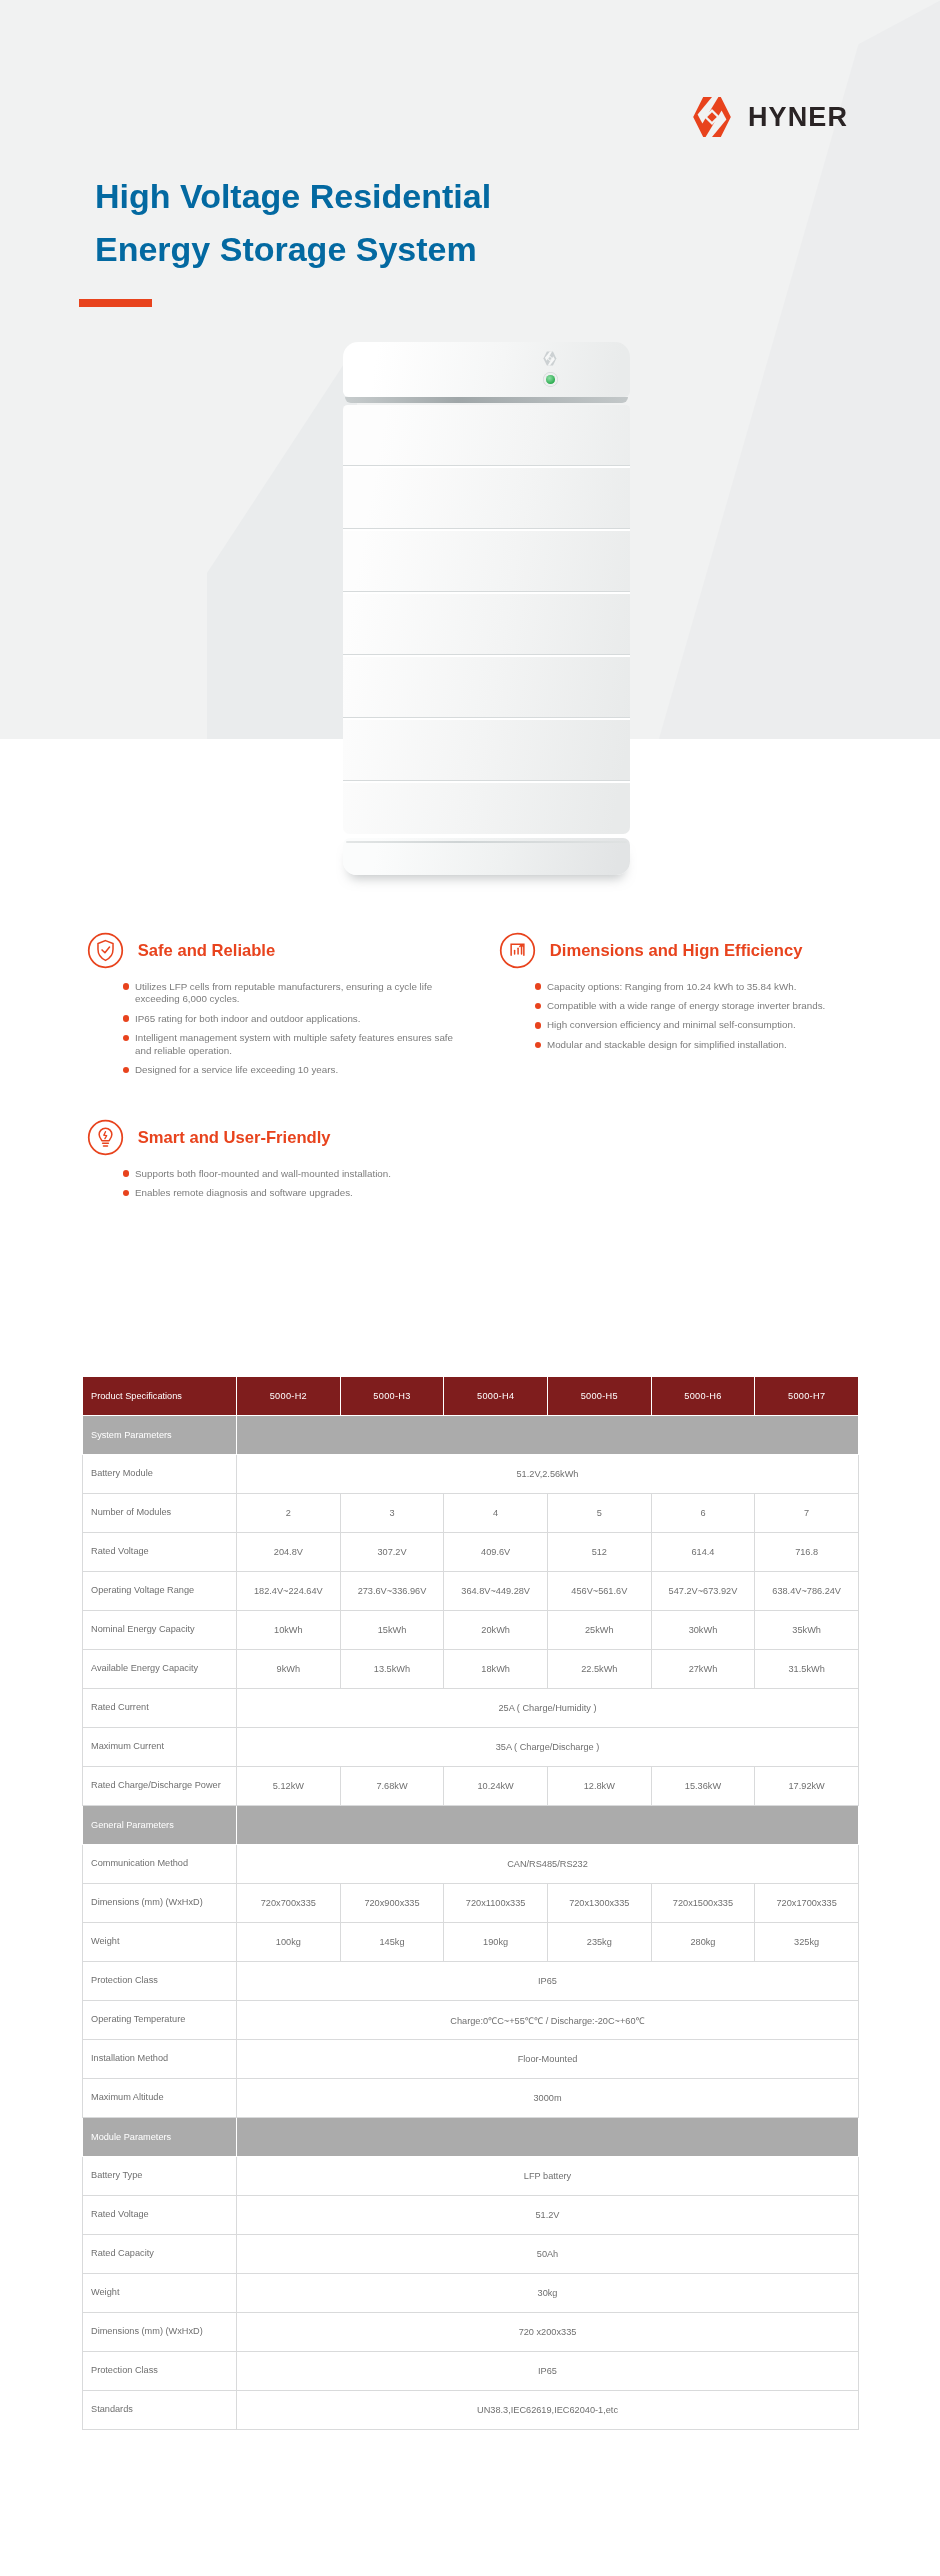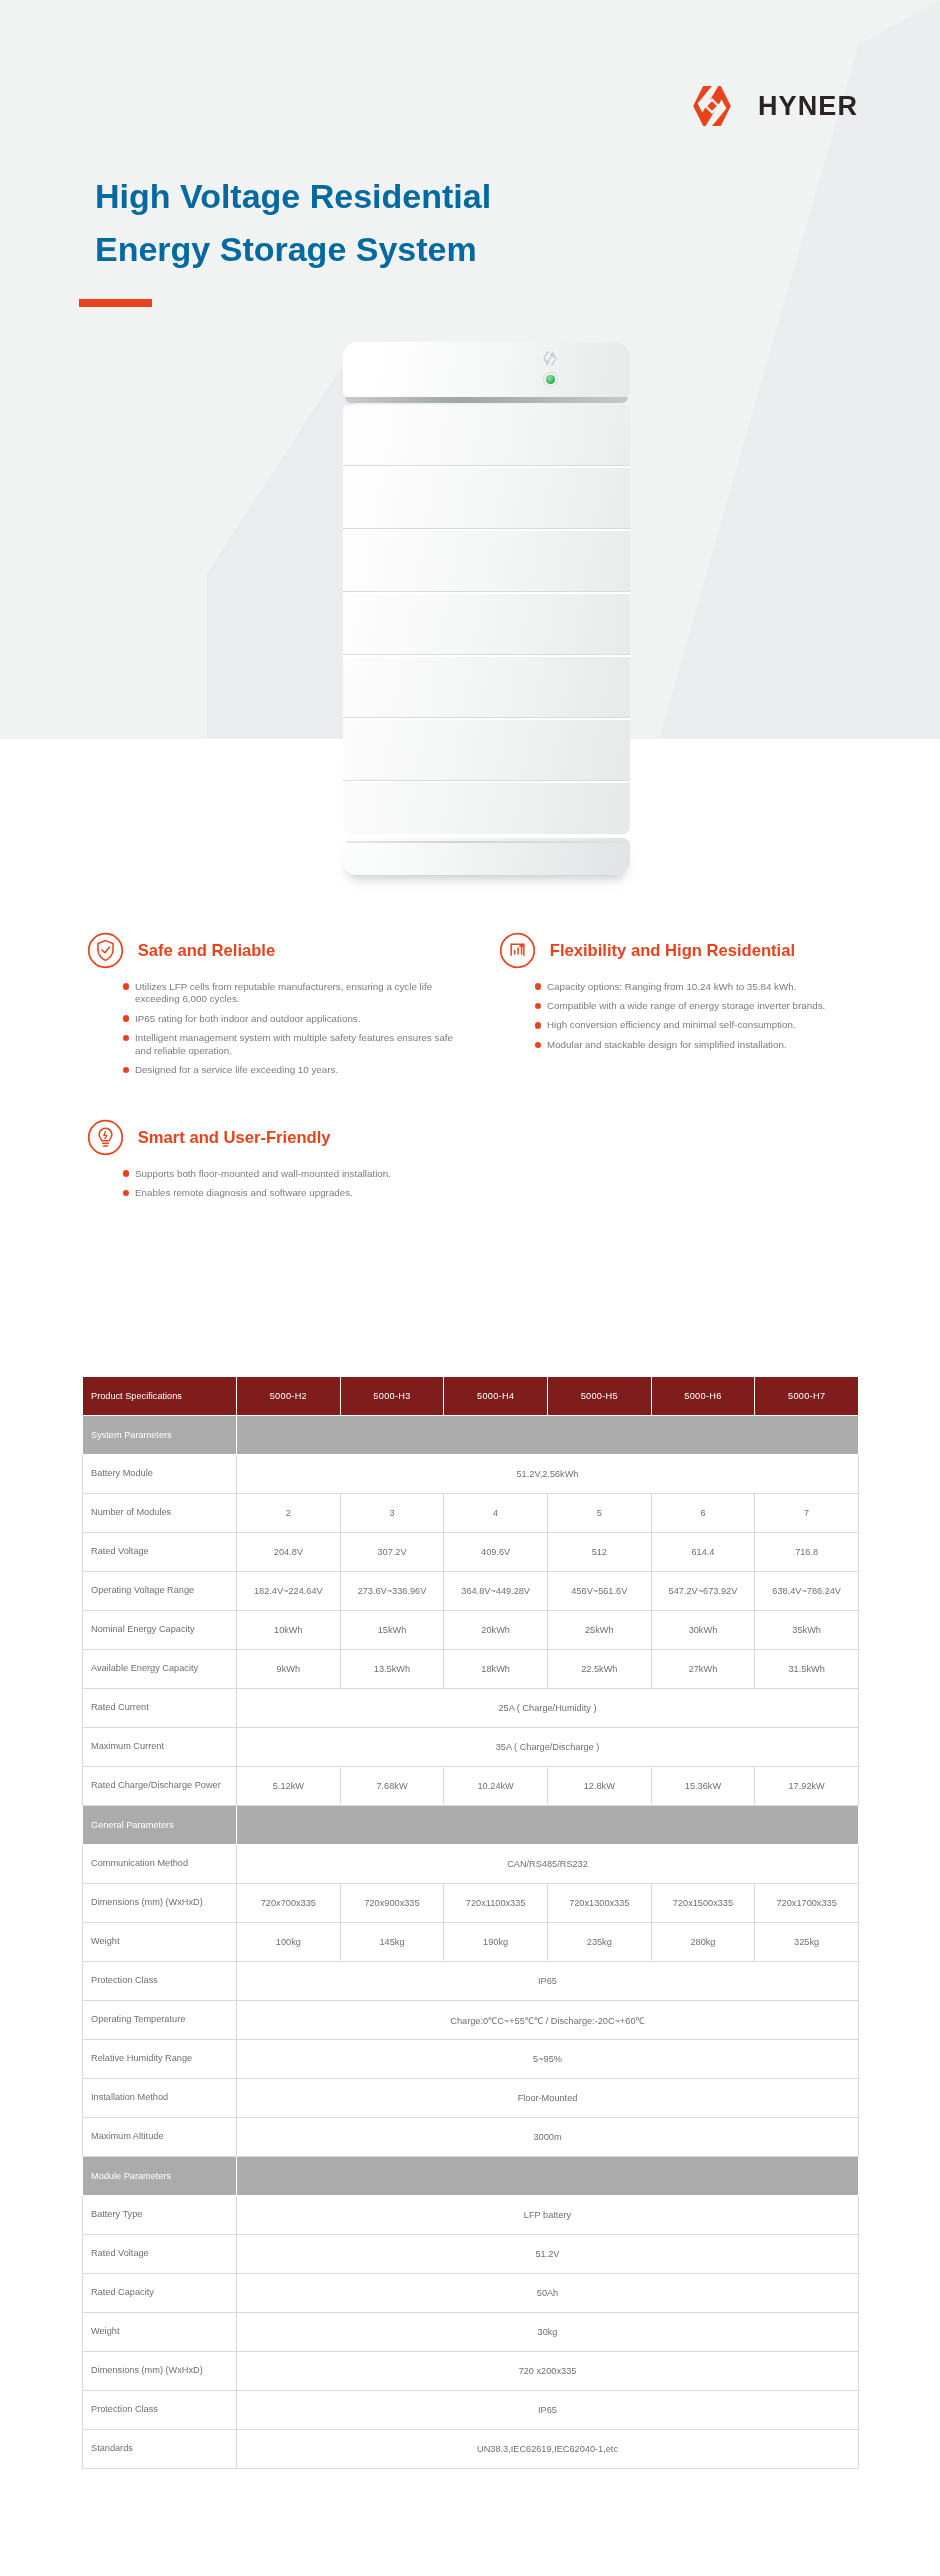--- a/index.html
+++ b/index.html
@@ -7,21 +7,21 @@
     width:941px;height:2576px;position:relative;background:#ffffff;
     font-family:"Liberation Sans", sans-serif;overflow:hidden;
   }
   
   .hero{position:absolute;left:0;top:0;width:941px;height:739px;background:#f1f2f2;}
   .hero-shape{position:absolute;z-index:0;}
   .shape-a{left:207px;top:344px;width:150px;height:395px;background:#eaeced;
     clip-path:polygon(100% 0,100% 100%,0 100%,0 58%);}
   .shape-b{left:597px;top:0;width:344px;height:739px;background:#ecedee;
     clip-path:polygon(76% 6%,100% 0,100% 100%,18% 100%);}
-  .brand{position:absolute;z-index:2;top:84px;left:692px;display:flex;align-items:center;gap:26px;}
+  .brand{position:absolute;z-index:2;top:95px;left:692px;display:flex;align-items:center;gap:16px;}
   .brand svg{width:40px;height:44px;display:block;}
   .brand-text{font-size:27px;font-weight:700;color:#2a2425;letter-spacing:1.1px;}
   .title{position:absolute;z-index:2;left:79px;top:154px;margin:16px;
     font-size:34px;line-height:53px;font-weight:600;color:#0369a1;}
   .title-underline{position:absolute;z-index:2;left:79px;top:299px;width:73px;height:7.5px;background:#e8431d;}
   
   .product{position:absolute;z-index:1;left:343px;top:342px;width:287px;}
   .p-head{position:relative;height:55px;border-radius:15px 15px 5.7px 5.7px;
     background:linear-gradient(100deg,#ffffff 12%,#f5f6f6 55%,#e9ebeb 95%);}
   .p-head::after{content:"";position:absolute;left:1.7px;right:1.7px;bottom:-6.3px;height:6.3px;
@@ -129,21 +129,21 @@
       <span class="f-icon">
         <svg viewBox="0 0 64 64" fill="none" stroke="#e8431d" stroke-width="3">
           <circle cx="32" cy="32" r="29"></circle>
           <path d="M21 40 V21 H43 V40" stroke-width="2.6" stroke-linecap="round"></path>
           <line x1="27" y1="38" x2="27" y2="32" stroke-width="2.6" stroke-linecap="round"></line>
           <line x1="33" y1="38" x2="33" y2="28" stroke-width="2.6" stroke-linecap="round"></line>
           <line x1="39" y1="38" x2="39" y2="25" stroke-width="2.6" stroke-linecap="round"></line>
           <polyline points="36,25 39,22 42,25" stroke-width="2.6" stroke-linecap="round" stroke-linejoin="round"></polyline>
         </svg>
       </span>
-      <h3>Flexibility and Hign Residential</h3>
+      <h3>Dimensions and Hign Efficiency</h3>
     </div>
     <ul class="f-list">
         <li>Capacity options: Ranging from 10.24 kWh to 35.84 kWh.</li>
         <li>Compatible with a wide range of energy storage inverter brands.</li>
         <li>High conversion efficiency and minimal self-consumption.</li>
         <li>Modular and stackable design for simplified installation.</li>
       </ul>
   </div>
 
   <div class="feature" id="feature-2">
@@ -287,24 +287,20 @@
         </tr>
         <tr>
           <td class="row-label">Protection Class</td>
           <td colspan="6" class="row-value">IP65</td>
         </tr>
         <tr>
           <td class="row-label">Operating Temperature</td>
           <td colspan="6" class="row-value">Charge:0℃C~+55℃℃ / Discharge:-20C~+60℃</td>
         </tr>
         <tr>
-          <td class="row-label">Relative Humidity Range</td>
-          <td colspan="6" class="row-value">5~95%</td>
-        </tr>
-        <tr>
           <td class="row-label">Installation Method</td>
           <td colspan="6" class="row-value">Floor-Mounted</td>
         </tr>
         <tr>
           <td class="row-label">Maximum Altitude</td>
           <td colspan="6" class="row-value">3000m</td>
         </tr>
         <tr class="section-row">
           <td class="sec-label">Module Parameters</td>
           <td colspan="6"></td>

